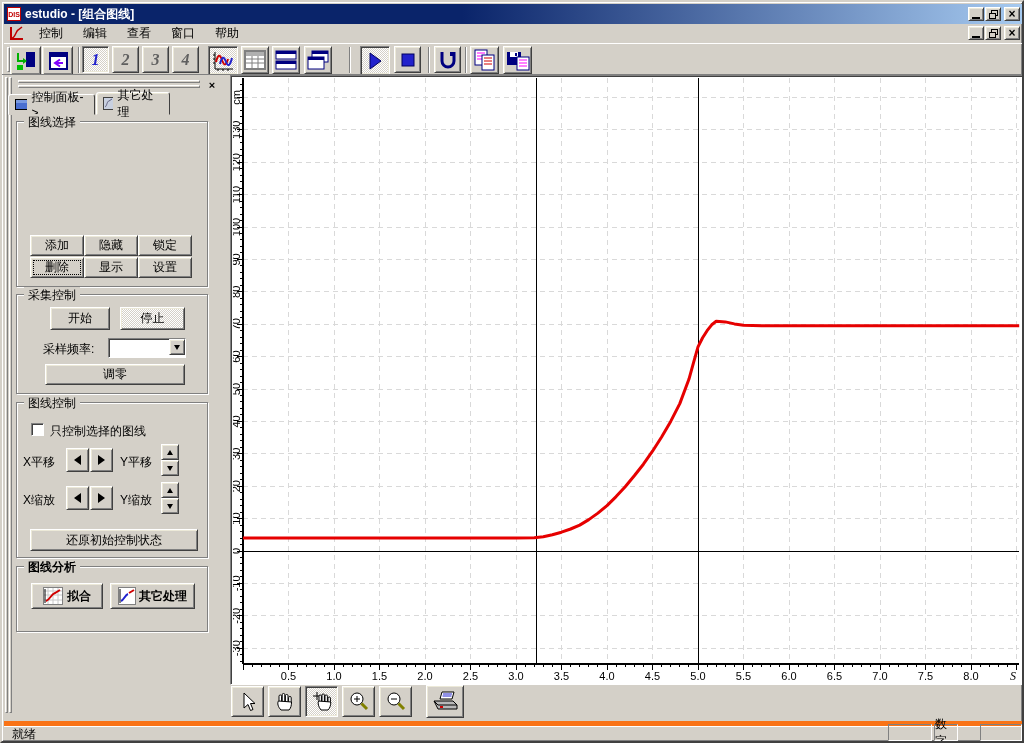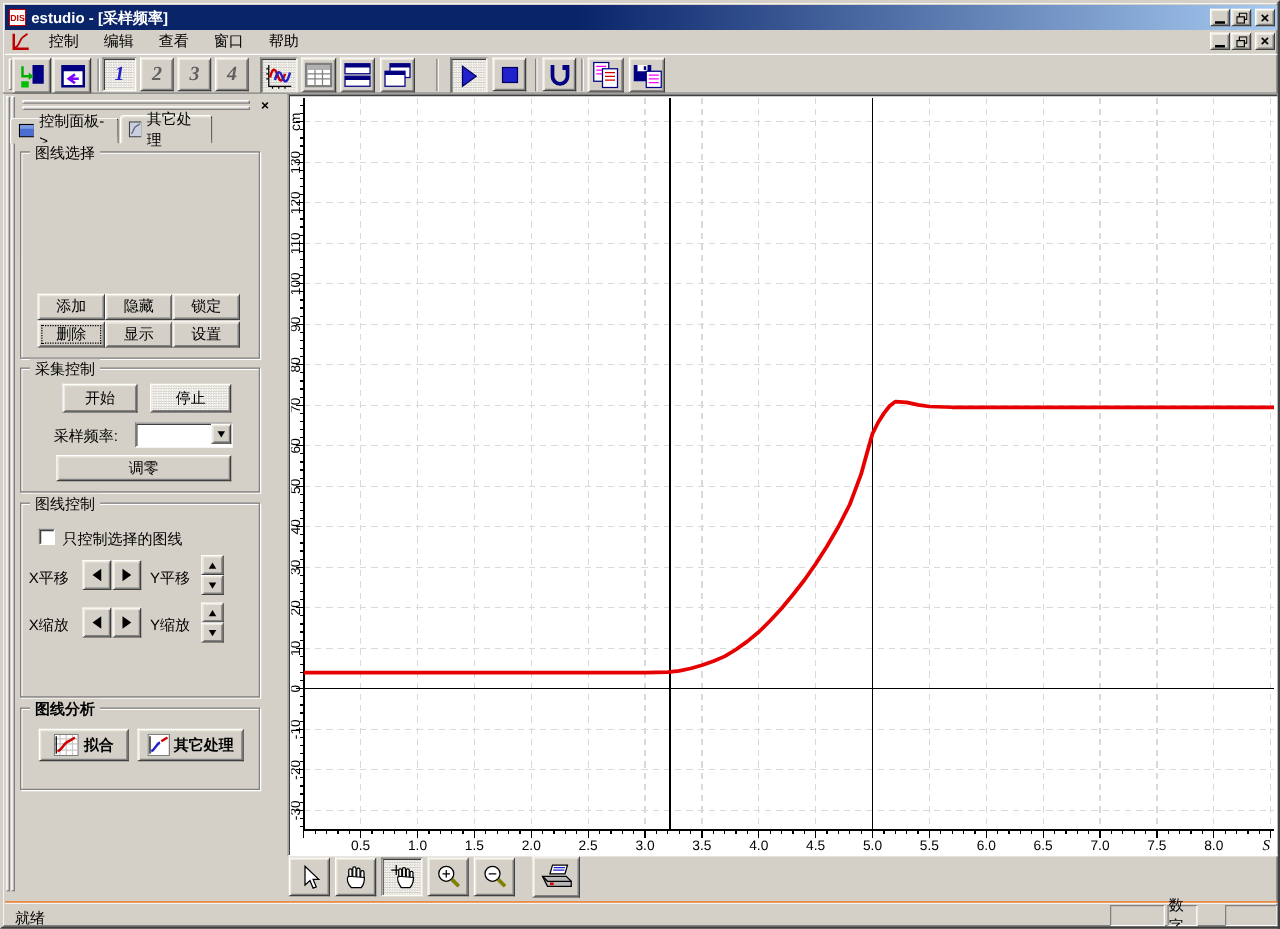--- a/index.html
+++ b/index.html
@@ -58,34 +58,34 @@
   .checkbox { width:13px; height:13px; background:#fff; border:1px solid; border-color:#808080 #fff #fff #808080; box-shadow: inset 1px 1px 0 #404040; }
 
   
   #chart-panel { left:228px; top:73px; width:794px; height:610px; background:#fff;
                  border:1px solid; border-color:#808080 #fff #fff #808080; box-shadow: inset 1px 1px 0 #404040; }
   #plot-svg { position:absolute; left:2px; top:2px; }
   .ctrl-btn { position:absolute; width:33px; height:31px; }
   #print-btn { position:absolute; width:38px; height:33px; }
 
   
-  #statusbar { left:2px; top:719px; width:1020px; height:22px; border-top:1px solid #f97316;
-               box-shadow: inset 0 1px 0 #fff; display:flex; align-items:flex-end; padding:0 8px; }
+  #statusbar { left:2px; top:719px; width:1020px; height:22px; border-top:5px solid #f97316;
+               box-shadow: inset 0 1px 0 #fff; display:flex; align-items:center; padding:0 8px; }
   .status-cell { position:absolute; top:722px; height:17px; border:1px solid; border-color:#808080 #fff #fff #808080;
                  display:flex; align-items:center; justify-content:center; font-size:12px; }
 </style>
 </head>
 <body>
 
 <div id="titlebar" class="abs">
   <svg width="14" height="14">
     <rect x="0.5" y="0.5" width="13" height="13" fill="#fff" stroke="#c00000"></rect>
     <text x="7" y="10" fill="#c00000" font-size="7" font-weight="bold" text-anchor="middle">DIS</text>
   </svg>
-  <span>estudio - [采样频率]</span>
+  <span>estudio - [组合图线]</span>
 </div>
 <div class="abs winbtn raised btn" style="left:966px;top:5px;">
     <div class="glyph-min"></div>
   </div>
 <div class="abs winbtn raised btn" style="left:983px;top:5px;">
   <svg width="9" height="9">
       <rect x="2.5" y="0.5" width="6" height="5" fill="none" stroke="#000"></rect>
       <rect x="0.5" y="3.5" width="6" height="5" fill="#d4d0c8" stroke="#000"></rect>
     </svg>
 </div>
@@ -292,20 +292,21 @@
   <div class="raised btn" style="position:absolute;left:73px;top:83px;width:23px;height:24px;">
       <div class="tri-right"></div>
     </div>
   <span style="position:absolute;left:103px;top:89px;">Y缩放</span>
   <div class="spin raised btn" style="left:144px;top:79px;">
       <div class="tri-up"></div>
     </div>
   <div class="spin raised btn" style="left:144px;top:95px;">
       <div class="tri-down"></div>
     </div>
+  <div class="raised btn" style="position:absolute;left:13px;top:126px;width:168px;height:22px;">还原初始控制状态</div>
 </div>
 
 <div class="group" style="left:14px;top:564px;width:192px;height:66px;font-weight:bold;">
   <span class="group-label">图线分析</span>
   <div class="raised btn" style="position:absolute;left:14px;top:16px;width:72px;height:26px;gap:4px;">
     <svg width="20" height="18">
       <rect x="0.5" y="0.5" width="19" height="17" fill="#fff" stroke="#808080"></rect>
       <path d="M1,13 H19 M1,8 H19 M1,4 H19 M5,1 V17 M10,1 V17 M15,1 V17" stroke="#c8c8c8"></path>
       <path d="M3,14 C7,13 8,7 12,6 L17,3" stroke="#d00000" stroke-width="2" fill="none"></path>
       <path d="M2,2 V16" stroke="#000"></path>

